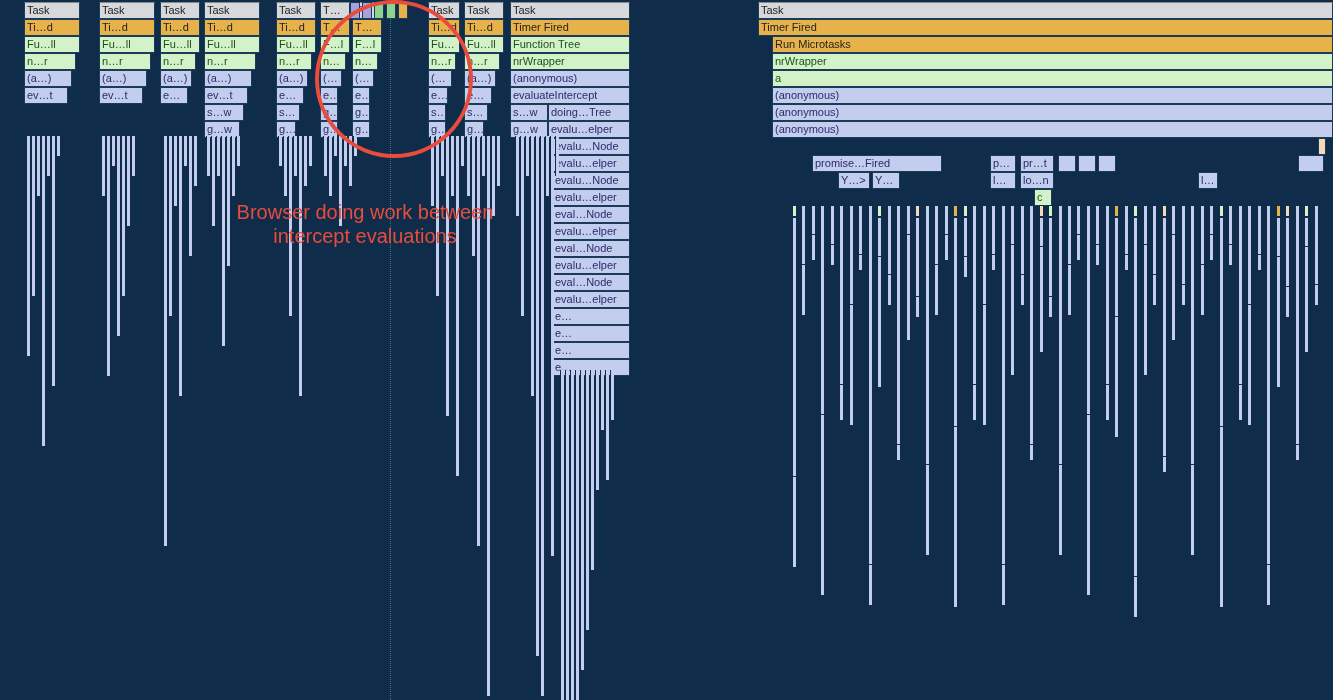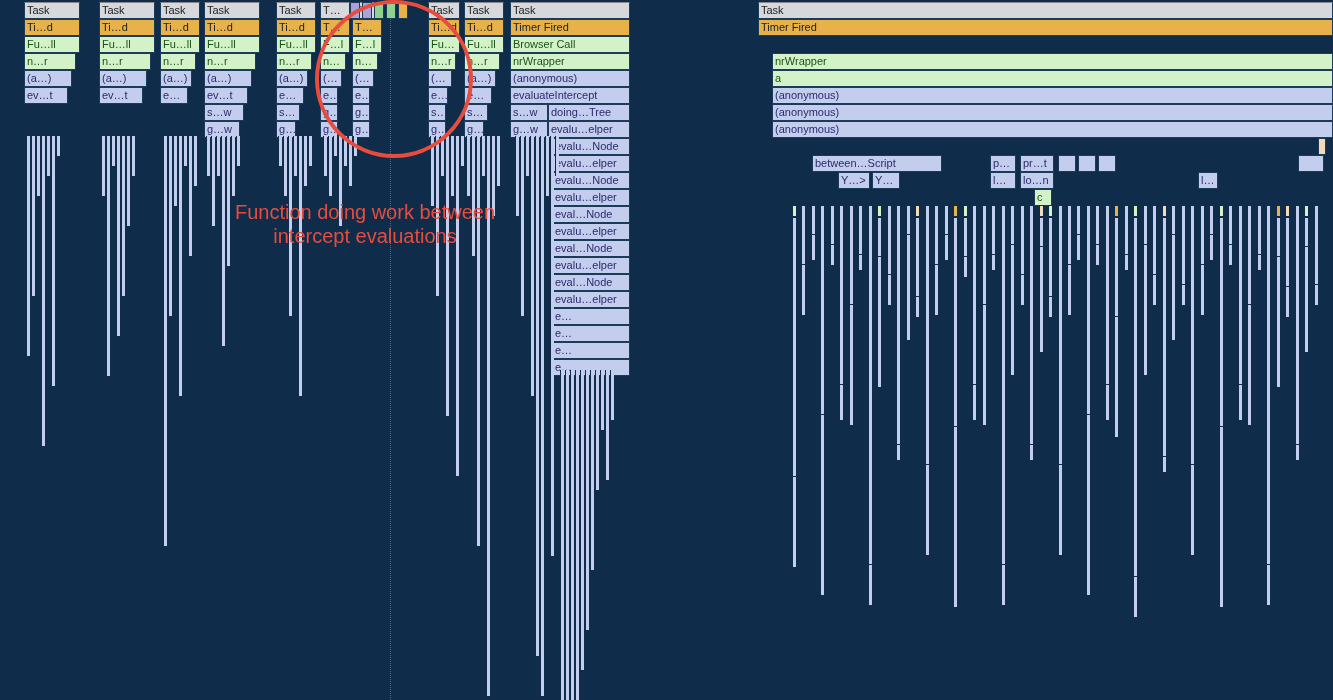--- a/index.html
+++ b/index.html
@@ -162,21 +162,21 @@
       <div class="frame blue" style="width: 20px;">g…w</div>
     </div>
     <div class="frame purple" style="position: absolute; left: 350px; top: 2px; width: 10px; height: 17px; padding: 0px;"></div>
     <div class="frame purple" style="position: absolute; left: 362px; top: 2px; width: 10px; height: 17px; padding: 0px;"></div>
     <div class="frame dgreen" style="position: absolute; left: 374px; top: 2px; width: 10px; height: 17px; padding: 0px;"></div>
     <div class="frame dgreen" style="position: absolute; left: 386px; top: 2px; width: 10px; height: 17px; padding: 0px;"></div>
     <div class="frame dorange" style="position: absolute; left: 398px; top: 2px; width: 10px; height: 17px; padding: 0px;"></div>
     <div class="stack-col" style="position: absolute; left: 510px; top: 2px; width: 120px;">
       <div class="frame grey" style="width: 120px;">Task</div>
       <div class="frame orange" style="width: 120px;">Timer Fired</div>
-      <div class="frame green" style="width: 120px;">Browser Call</div>
+      <div class="frame green" style="width: 120px;">Function Tree</div>
       <div class="frame green" style="width: 120px;">nrWrapper</div>
       <div class="frame blue" style="width: 120px;">(anonymous)</div>
       <div class="frame blue" style="width: 120px;">evaluateIntercept</div>
       <div style="display: flex; width: 120px;">
         <div class="frame blue" style="width: 38px;">s…w</div>
         <div class="frame blue" style="width: 82px;">doing…Tree</div>
       </div>
       <div style="display: flex; width: 120px;">
         <div class="frame blue" style="width: 38px;">g…w</div>
         <div class="frame blue" style="width: 82px;">evalu…elper</div>
@@ -191,26 +191,27 @@
     <div class="frame blue" style="position: absolute; left: 552px; top: 240px; width: 78px;">eval…Node</div>
     <div class="frame blue" style="position: absolute; left: 552px; top: 257px; width: 78px;">evalu…elper</div>
     <div class="frame blue" style="position: absolute; left: 552px; top: 274px; width: 78px;">eval…Node</div>
     <div class="frame blue" style="position: absolute; left: 552px; top: 291px; width: 78px;">evalu…elper</div>
     <div class="frame blue" style="position: absolute; left: 552px; top: 308px; width: 78px;">e…</div>
     <div class="frame blue" style="position: absolute; left: 552px; top: 325px; width: 78px;">e…</div>
     <div class="frame blue" style="position: absolute; left: 552px; top: 342px; width: 78px;">e…</div>
     <div class="frame blue" style="position: absolute; left: 552px; top: 359px; width: 78px;">e…</div>
     <div class="frame grey" style="position: absolute; left: 758px; top: 2px; width: 575px;">Task</div>
     <div class="frame orange" style="position: absolute; left: 758px; top: 19px; width: 575px;">Timer Fired</div>
+    <div class="frame orange" style="position: absolute; left: 772px; top: 36px; width: 561px;">Run Microtasks</div>
     <div class="frame green" style="position: absolute; left: 772px; top: 53px; width: 561px;">nrWrapper</div>
     <div class="frame green" style="position: absolute; left: 772px; top: 70px; width: 561px;">a</div>
     <div class="frame blue" style="position: absolute; left: 772px; top: 87px; width: 561px;">(anonymous)</div>
     <div class="frame blue" style="position: absolute; left: 772px; top: 104px; width: 561px;">(anonymous)</div>
     <div class="frame blue" style="position: absolute; left: 772px; top: 121px; width: 561px;">(anonymous)</div>
-    <div class="frame blue" style="position: absolute; left: 812px; top: 155px; width: 130px;">between…Script</div>
+    <div class="frame blue" style="position: absolute; left: 812px; top: 155px; width: 130px;">promise…Fired</div>
     <div class="frame blue" style="position: absolute; left: 990px; top: 155px; width: 26px;">p…</div>
     <div class="frame blue" style="position: absolute; left: 1020px; top: 155px; width: 34px;">pr…t</div>
     <div class="frame blue" style="position: absolute; left: 1058px; top: 155px; width: 18px;"></div>
     <div class="frame blue" style="position: absolute; left: 1078px; top: 155px; width: 18px;"></div>
     <div class="frame blue" style="position: absolute; left: 1098px; top: 155px; width: 18px;"></div>
     <div class="frame blue" style="position: absolute; left: 1298px; top: 155px; width: 26px;"></div>
     <div class="frame blue" style="position: absolute; left: 838px; top: 172px; width: 32px;">Y…&gt;</div>
     <div class="frame blue" style="position: absolute; left: 872px; top: 172px; width: 28px;">Y…</div>
     <div class="frame blue" style="position: absolute; left: 990px; top: 172px; width: 26px;">l…</div>
     <div class="frame blue" style="position: absolute; left: 1020px; top: 172px; width: 34px;">lo…n</div>
@@ -545,14 +546,14 @@
     <div style="position: absolute; left: 1304.04px; top: 205px;">
       <div style="width: 5px; height: 12px; background: rgb(212, 242, 200); border: 1px solid rgb(15, 45, 74); box-sizing: border-box;"></div>
       <div style="width: 5px; height: 30px; background: rgb(195, 205, 238); border: 1px solid rgb(15, 45, 74); box-sizing: border-box;"></div>
       <div style="width: 3px; height: 105px; background: rgb(195, 205, 238); margin-left: 1px;"></div>
     </div>
     <div style="position: absolute; left: 1313.52px; top: 205px;">
       <div style="width: 5px; height: 80px; background: rgb(195, 205, 238); border: 1px solid rgb(15, 45, 74); box-sizing: border-box;"></div>
       <div style="width: 3px; height: 20px; background: rgb(195, 205, 238); margin-left: 1px;"></div>
     </div>
     <div class="annotation-circle" style="left: 315px; top: 0px; width: 150px; height: 150px;"></div>
-    <div class="annotation-text" style="left: 225px; top: 200px; width: 280px;">Function doing work between intercept evaluations</div>
+    <div class="annotation-text" style="left: 225px; top: 200px; width: 280px;">Browser doing work between intercept evaluations</div>
   </div>
 
 </body></html>

